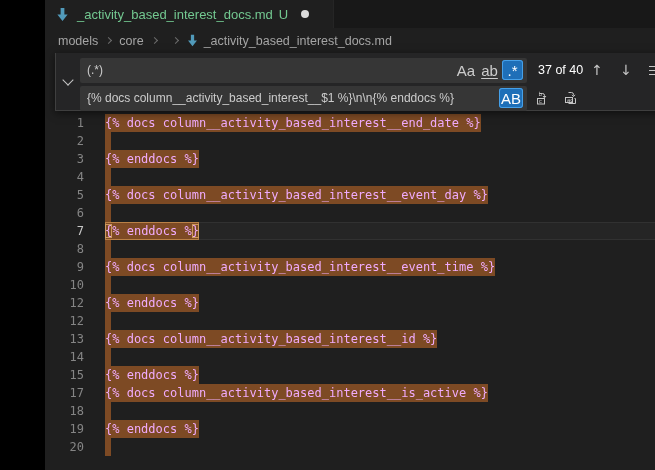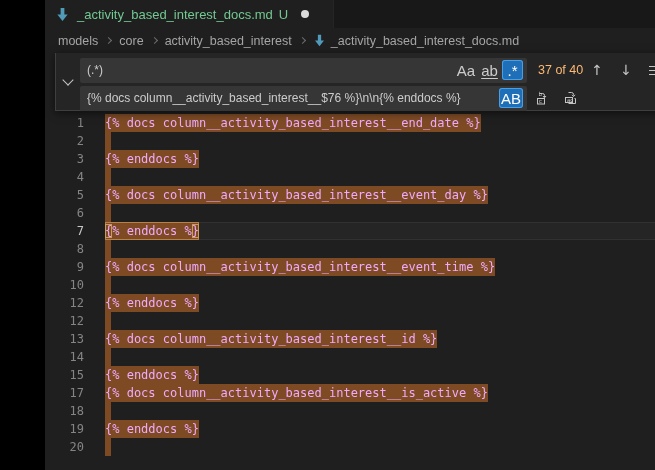--- a/index.html
+++ b/index.html
@@ -64,21 +64,21 @@
   .fw-row { display:flex; align-items:center; height:26px; margin-bottom:2px; }
   .fw-input {
     width:447px; height:25px; background:#363636; border-radius:2px;
     display:flex; align-items:center; padding:0 4px 0 7px; flex:none; cursor:text;
   }
   .fw-text { flex:1; font-size:12px; color:#CCCCCC; white-space:pre; overflow:hidden; }
   .opt { min-width:21px; height:20px; padding:0 2px; display:flex; align-items:center; justify-content:center;
     border-radius:3px; font-size:15px; color:#CCCCCC; margin-left:2px; cursor:pointer; flex:none; }
   .opt.underl { text-decoration:underline; text-underline-offset:2px; }
   .opt.active { background:#1E6FB8; box-shadow: inset 0 0 0 1px #46A0E8; color:#FFFFFF; }
-  .result-count { margin-left:11px; font-size:12.5px; color:#fdba74; white-space:nowrap; }
+  .result-count { margin-left:11px; font-size:12.5px; color:#ffffff; white-space:nowrap; }
   .fw-actions { margin-left:auto; display:flex; align-items:center; gap:13px; }
   .act { width:16px; height:16px; display:flex; align-items:center; justify-content:center;
     color:#C5C5C5; cursor:pointer; font-family:"DejaVu Sans", sans-serif; }
   .arrow { font-size:14px; line-height:16px; }
   .closex { font-size:16px; line-height:16px; }
   .sel-icon { display:flex; flex-direction:column; gap:3px; width:13px; }
   .sel-icon i { display:block; height:1px; background:#C5C5C5; }
   .sel-icon i:nth-child(1){ width:13px; } .sel-icon i:nth-child(2){ width:13px; } .sel-icon i:nth-child(3){ width:7px; }
   .rep-actions { display:flex; align-items:center; gap:12px; margin-left:8px; }
 </style>
@@ -96,21 +96,20 @@
       <span class="gitstatus">U</span>
       <span class="dot"></span>
     </div>
   </div>
 
   <div class="breadcrumb">
     <span class="crumb">models</span>
     <span class="crumb-sep"></span>
     <span class="crumb">core</span>
     <span class="crumb-sep"></span>
-    <span class="crumb">activity_based_interest</span>
     <span class="crumb-sep"></span>
     <svg class="fileicon" viewBox="0 0 16 16">
       <path d="M6 1 H10 V8 H13.5 L8 15 L2.5 8 H6 Z" fill="#519ABA"></path>
     </svg>
     <span class="crumb">_activity_based_interest_docs.md</span>
   </div>
 
   <div class="code">
     <div class="code-lines">
         <div class="row">
@@ -213,21 +212,21 @@
                 <i></i>
                 <i></i>
                 <i></i>
               </span>
           </span>
           <span class="act closex">×</span>
         </div>
       </div>
       <div class="fw-row">
         <div class="fw-input">
-          <span class="fw-text">{% docs column__activity_based_interest__$76 %}\n\n{% enddocs %}</span>
+          <span class="fw-text">{% docs column__activity_based_interest__$1 %}\n\n{% enddocs %}</span>
           <span class="opt active">AB</span>
         </div>
         <div class="rep-actions">
           <span class="act">
             <svg width="16" height="16" viewBox="0 0 16 16">
               <g fill="none" stroke="#C5C5C5" stroke-width="1">
                 <path d="M4.5 3.5 h3 a2 2 0 0 1 2 2 v1.5"></path>
                 <path d="M8 6 l1.5 1.8 L11 6" fill="none"></path>
                 <rect x="2.5" y="8.5" width="7" height="5.5"></rect>
               </g>

